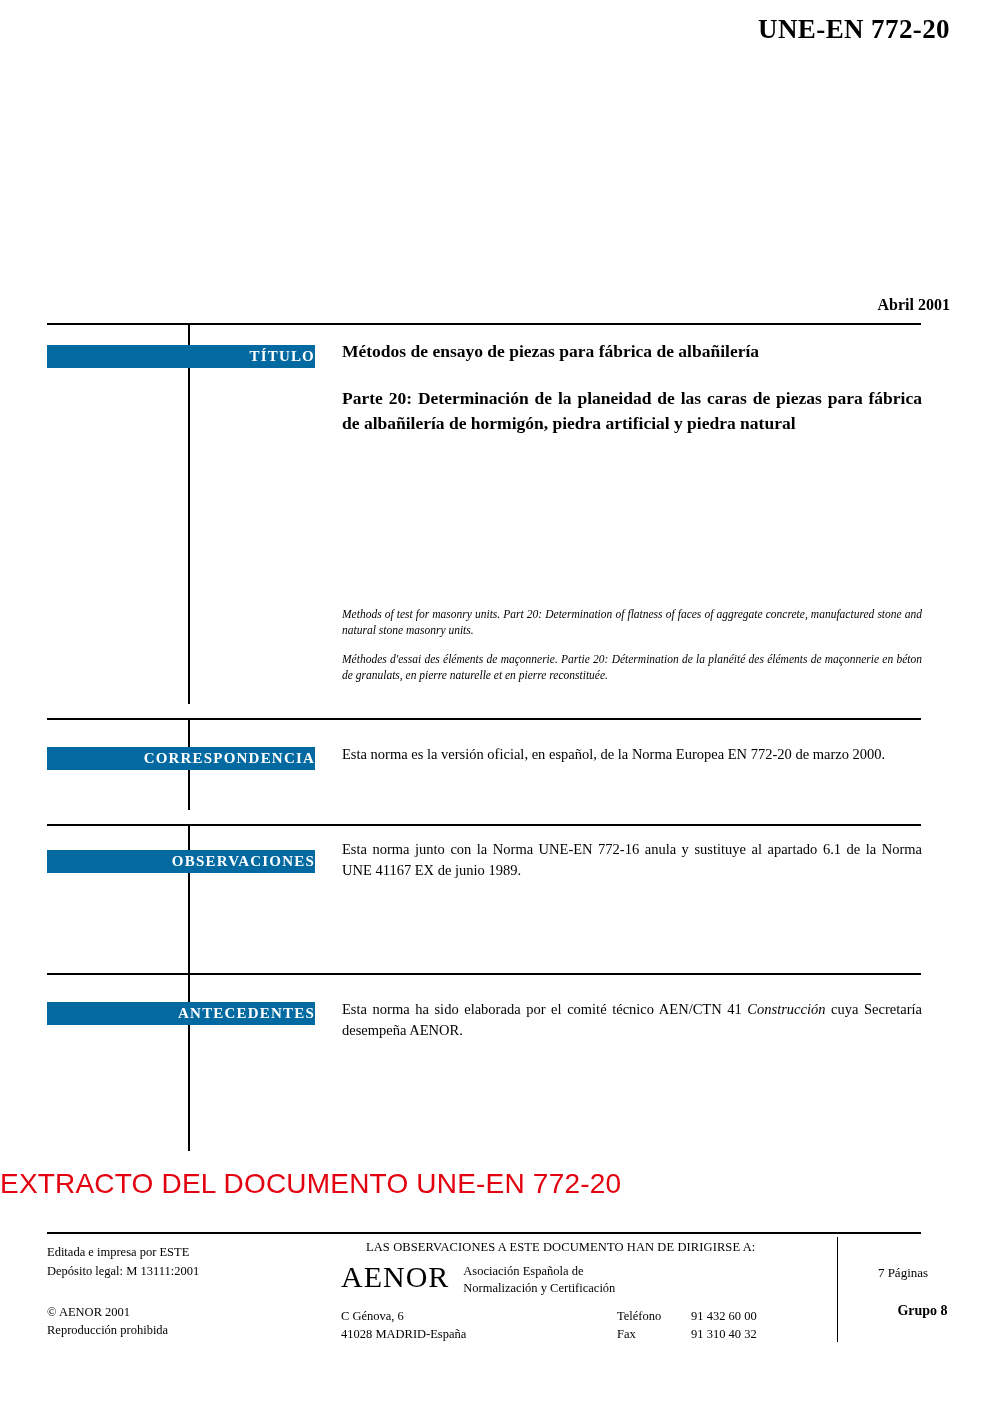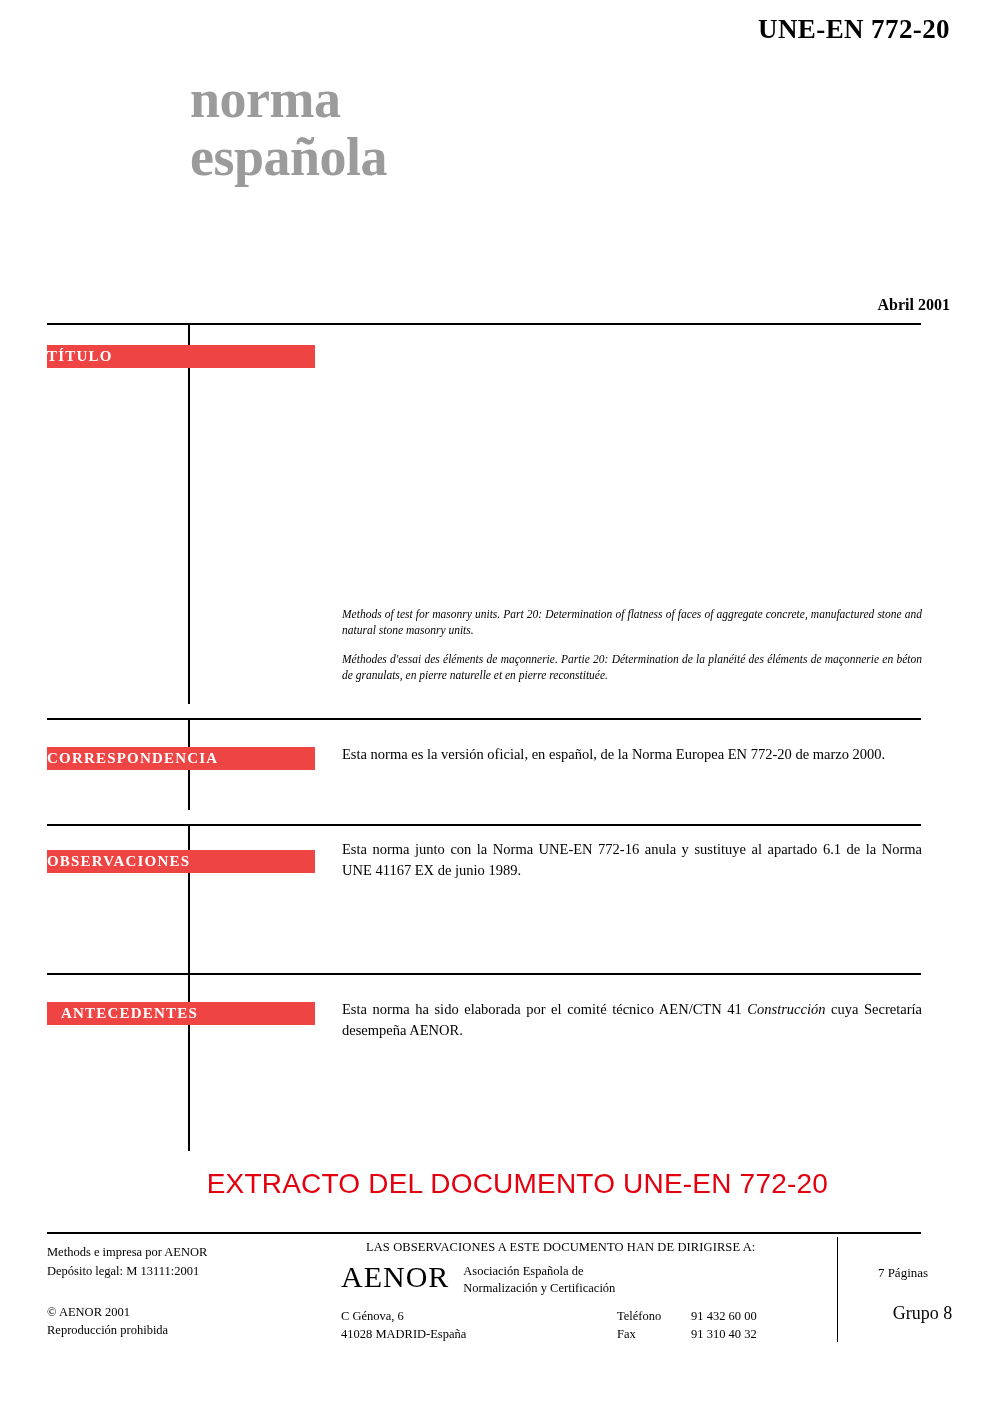--- a/index.html
+++ b/index.html
@@ -73,27 +73,27 @@
     width: 2px;
     background: #000000;
   }
 
   
   .tag {
     position: absolute;
     left: 47px;
     width: 268px;
     height: 23px;
-    background: #ef4444;
+    background: #0369a1;
     color: #ffffff;
     font-family: "Liberation Serif", serif;
     font-weight: bold;
     font-size: 15px;
     letter-spacing: 1.2px;
-    text-align: left;
+    text-align: right;
     line-height: 23px;
     box-sizing: border-box;
   }
 
   
   .section-body {
     position: absolute;
     left: 342px;
     width: 580px;
     font-family: "Liberation Serif", serif;
@@ -127,21 +127,21 @@
   .body-text em {
     font-style: italic;
   }
 
   
   .extract {
     position: absolute;
     left: 0;
     top: 1168px;
     width: 828px;
-    text-align: right;
+    text-align: left;
     color: #e3000f;
     font-family: "Liberation Sans", sans-serif;
     font-size: 28px;
     letter-spacing: 0.2px;
   }
 
   
   .footer-rule {
     position: absolute;
     left: 47px;
@@ -223,51 +223,49 @@
     left: 790px;
     top: 0;
     width: 132px;
     text-align: center;
   }
   .pages {
     font-size: 13px;
     margin-top: 28px;
   }
   .group {
-    font-size: 18px;
-    font-weight: normal;
+    font-size: 14px;
+    font-weight: bold;
     margin-top: 22px;
     padding-left: 39px;
   }
 </style>
 </head>
 <body>
 
 <div class="page">
 
-  <div class="masthead">
-    <div class="masthead-title">
-      <span>norma</span>
-      <span class="line2">española</span>
-    </div>
-  </div>
   <div class="doc-code">UNE-EN 772-20</div>
 
   <div class="doc-date">Abril 2001</div>
 
   <div class="hline" style="top:323px;"></div>
   <div class="vline" style="top:323px; height:381px;"></div>
   <div class="hline" style="top:718px;"></div>
   <div class="vline" style="top:718px; height:92px;"></div>
   <div class="hline" style="top:824px;"></div>
   <div class="vline" style="top:824px; height:149px;"></div>
   <div class="hline" style="top:973px;"></div>
   <div class="vline" style="top:973px; height:178px;"></div>
 
   <div class="tag" style="top:345px;">TÍTULO</div>
+  <div class="section-body" style="top:340px;">
+    <div class="title-main">Métodos de ensayo de piezas para fábrica de albañilería</div>
+    <div class="title-part">Parte 20: Determinación de la planeidad de las caras de piezas para fábrica de albañilería de hormigón, piedra artificial y piedra natural</div>
+  </div>
   <div class="section-body" style="top:607px;">
     <div class="trans">Methods of test for masonry units. Part 20: Determination of flatness of faces of aggregate concrete, manufactured stone and natural stone masonry units.</div>
     <div class="trans">Méthodes d'essai des éléments de maçonnerie. Partie 20: Détermination de la planéité des éléments de maçonnerie en béton de granulats, en pierre naturelle et en pierre reconstituée.</div>
   </div>
 
   <div class="tag" style="top:747px;">CORRESPONDENCIA</div>
   <div class="section-body" style="top:744px;">
     <div class="body-text">Esta norma es la versión oficial, en español, de la Norma Europea EN 772-20 de marzo 2000.</div>
   </div>
 
@@ -279,21 +277,21 @@
   <div class="tag" style="top:1002px;padding-left:14px;">ANTECEDENTES</div>
   <div class="section-body" style="top:999px;">
     <div class="body-text"><span>Esta norma ha sido elaborada por el comité técnico AEN/CTN 41 </span><em>Construcción</em><span> cuya Secretaría desempeña AENOR.</span></div>
   </div>
 
   <div class="extract">EXTRACTO DEL DOCUMENTO UNE-EN 772-20</div>
 
   <div class="footer-rule" style="top:1232px;"></div>
   <div class="footer">
     <div class="footer-left">
-      <div>Methods e impresa por AENOR</div>
+      <div>Editada e impresa por ESTE</div>
       <div>Depósito legal: M 13111:2001</div>
       <div class="block2">© AENOR 2001</div>
       <div>Reproducción prohibida</div>
     </div>
 
     <div class="footer-mid">
       <div class="footer-mid-head">LAS OBSERVACIONES A ESTE DOCUMENTO HAN DE DIRIGIRSE A:</div>
       <div class="aenor-row">
         <div class="aenor-logo">AENOR</div>
         <div class="aenor-sub">

